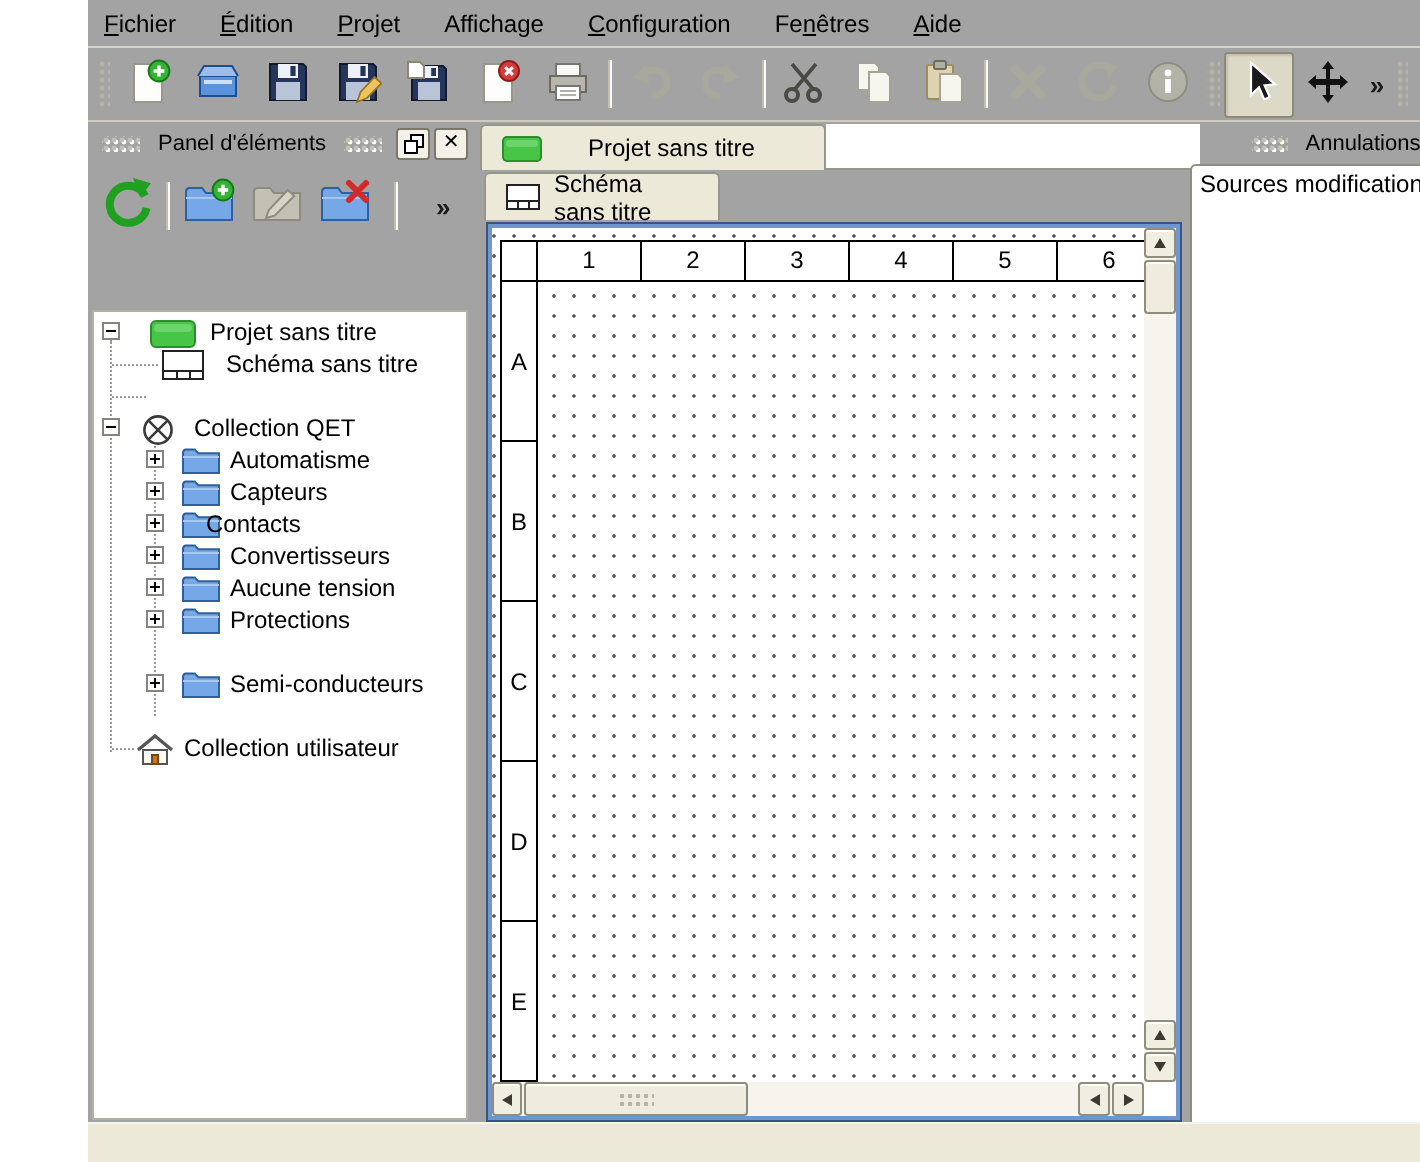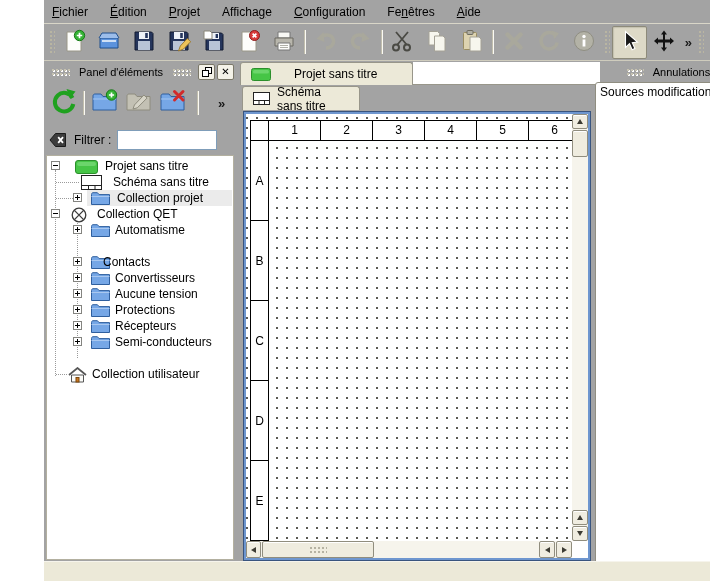--- a/index.html
+++ b/index.html
@@ -286,30 +286,20 @@
         <span><svg width="27" height="27" viewBox="0 0 27 27">
             <path d="M2 8c0-1.2.8-2 2-2h6l2 2.5h13V22H2z" fill="#76a7e6" stroke="#2f5f9e"></path>
             <path d="M2 11h23" stroke="#a5c6f0"></path>
             <path d="M15.5 3.5 24 12M24 3.5 15.5 12" stroke="#d22a2a" stroke-width="3" stroke-linecap="round"></path>
           </svg></span>
       </div>
     <div class="tsep" style="margin-left:8px;"></div>
     <span class="chev" style="margin-left:14px;">»</span>
   </div>
 
-  <div id="filter-row">
-    <span style="display:flex;">
-        <svg width="20" height="20" viewBox="0 0 20 20">
-          <path d="M7.5 3.5h10v13h-10L2 10z" fill="#3c3c3c" stroke="#1a1a1a"></path>
-          <path d="M10.2 7.2 15 12.8M15 7.2l-4.8 5.6" stroke="#fff" stroke-width="1.8"></path>
-        </svg>
-      </span>
-    <span>Filtrer :</span>
-    <input id="filter-input" type="text" value="" style="">
-  </div>
 
   <div id="tree">
     <div class="guide" style="left:8px;top:14px;height:206px;"></div>
     <div class="guide" style="left:30px;top:60px;height:142px;"></div>
     <div class="stub" style="left:9px;top:26px;width:23px;"></div>
     <div class="stub" style="left:9px;top:42px;width:17px;"></div>
     <div class="stub" style="left:9px;top:218px;width:11px;"></div>
 
     <div class="trow" style="top:2px;">
       <span class="exp" style="left:4px;"></span>
@@ -323,31 +313,20 @@
     </div>
     <div class="trow" style="top:18px;">
       <span class="ticon" style="left:34px;">
           <svg width="21" height="15" viewBox="0 0 21 15">
             <rect x="0.5" y="0.5" width="20" height="14" fill="#fff" stroke="#222"></rect>
             <path d="M0.5 10.5h20M7.5 10.5v4M14 10.5v4" stroke="#222" fill="none"></path>
           </svg>
         </span>
       <span class="tlabel" style="left:66px;">Schéma sans titre</span>
     </div>
-    <div class="trow" style="top:34px;">
-      <span class="hl"></span>
-      <span class="exp plus" style="left:26px;"></span>
-      <span class="ticon" style="left:44px;">
-          <svg width="19" height="14" viewBox="0 0 19 14">
-            <path d="M.5 3.5c0-1 .6-1.8 1.5-1.8h4.4l1.7 1.9h10.4v9.9H.5z" fill="#76a7e6" stroke="#2f5f9e"></path>
-            <path d="M.5 5.5h18" stroke="#a9c8f0"></path>
-          </svg>
-        </span>
-      <span class="tlabel" style="left:70px;">Collection projet</span>
-    </div>
     <div class="trow" style="top:50px;">
       <span class="exp" style="left:4px;"></span>
       <span class="ticon" style="left:24px;">
           <svg width="16" height="16" viewBox="0 0 16 16">
             <circle cx="8" cy="8" r="6.8" fill="#fdfdfd" stroke="#3a3a3a" stroke-width="1.3"></circle>
             <path d="M3.4 3.4l9.2 9.2M12.6 3.4 3.4 12.6" stroke="#3a3a3a" stroke-width="1.3"></path>
           </svg>
         </span>
       <span class="tlabel" style="left:50px;">Collection QET</span>
     </div>
@@ -355,20 +334,30 @@
     <div class="trow" style="top:66px;">
       <span class="exp plus" style="left:26px;"></span>
       <span class="ticon" style="left:44px;">
           <svg width="19" height="14" viewBox="0 0 19 14">
             <path d="M.5 3.5c0-1 .6-1.8 1.5-1.8h4.4l1.7 1.9h10.4v9.9H.5z" fill="#76a7e6" stroke="#2f5f9e"></path>
             <path d="M.5 5.5h18" stroke="#a9c8f0"></path>
           </svg>
         </span>
       <span class="tlabel" style="left:68px;">Automatisme</span>
     </div>
+    <div class="trow" style="top:82px;">
+      <span class="exp plus" style="left:26px;"></span>
+      <span class="ticon" style="left:44px;">
+          <svg width="19" height="14" viewBox="0 0 19 14">
+            <path d="M.5 3.5c0-1 .6-1.8 1.5-1.8h4.4l1.7 1.9h10.4v9.9H.5z" fill="#76a7e6" stroke="#2f5f9e"></path>
+            <path d="M.5 5.5h18" stroke="#a9c8f0"></path>
+          </svg>
+        </span>
+      <span class="tlabel" style="left:68px;">Capteurs</span>
+    </div>
     <div class="trow" style="top:98px;">
       <span class="exp plus" style="left:26px;"></span>
       <span class="ticon" style="left:44px;">
           <svg width="19" height="14" viewBox="0 0 19 14">
             <path d="M.5 3.5c0-1 .6-1.8 1.5-1.8h4.4l1.7 1.9h10.4v9.9H.5z" fill="#76a7e6" stroke="#2f5f9e"></path>
             <path d="M.5 5.5h18" stroke="#a9c8f0"></path>
           </svg>
         </span>
       <span class="tlabel" style="left:56px;">Contacts</span>
     </div>
@@ -394,30 +383,20 @@
     </div>
     <div class="trow" style="top:146px;">
       <span class="exp plus" style="left:26px;"></span>
       <span class="ticon" style="left:44px;">
           <svg width="19" height="14" viewBox="0 0 19 14">
             <path d="M.5 3.5c0-1 .6-1.8 1.5-1.8h4.4l1.7 1.9h10.4v9.9H.5z" fill="#76a7e6" stroke="#2f5f9e"></path>
             <path d="M.5 5.5h18" stroke="#a9c8f0"></path>
           </svg>
         </span>
       <span class="tlabel" style="left:68px;">Protections</span>
-    </div>
-    <div class="trow" style="top:162px;">
-      <span class="exp plus" style="left:26px;"></span>
-      <span class="ticon" style="left:44px;">
-          <svg width="19" height="14" viewBox="0 0 19 14">
-            <path d="M.5 3.5c0-1 .6-1.8 1.5-1.8h4.4l1.7 1.9h10.4v9.9H.5z" fill="#76a7e6" stroke="#2f5f9e"></path>
-            <path d="M.5 5.5h18" stroke="#a9c8f0"></path>
-          </svg>
-        </span>
-      <span class="tlabel" style="left:68px;">Récepteurs</span>
     </div>
     <div class="trow" style="top:178px;padding-left:32px;">
       <span class="exp plus" style="left:26px;"></span>
       <span class="ticon" style="left:44px;">
           <svg width="19" height="14" viewBox="0 0 19 14">
             <path d="M.5 3.5c0-1 .6-1.8 1.5-1.8h4.4l1.7 1.9h10.4v9.9H.5z" fill="#76a7e6" stroke="#2f5f9e"></path>
             <path d="M.5 5.5h18" stroke="#a9c8f0"></path>
           </svg>
         </span>
       <span class="tlabel" style="left:68px;">Semi-conducteurs</span>

